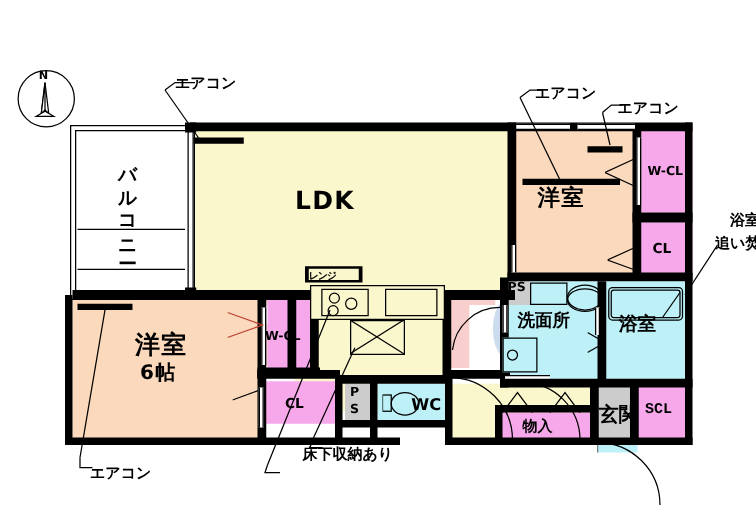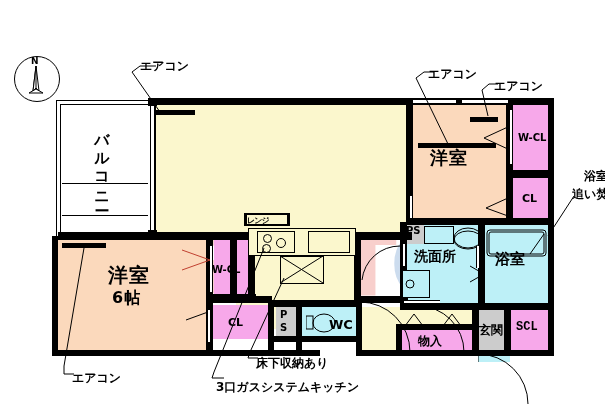--- a/index.html
+++ b/index.html
@@ -250,29 +250,30 @@
   <div class="abs" style="left:476px;top:246px;width:4px;height:22px;background:#fff;border-left:1px solid #000;border-right:1px solid #000;"></div>
   <div class="abs" style="left:404px;top:300px;width:36px;height:4px;background:#fff;border-top:1px solid #000;border-bottom:1px solid #000;"></div>
   <div class="abs" style="left:402px;top:244px;width:4px;height:22px;background:#fff;border-left:1px solid #000;border-right:1px solid #000;"></div>
   <div class="abs" style="left:409px;top:196px;width:4px;height:22px;background:#fff;border-left:1px solid #000;border-right:1px solid #000;"></div>
   <div class="abs" style="left:509px;top:110px;width:4px;height:54px;background:#fff;border-left:1px solid #000;border-right:1px solid #000;"></div>
 
   <div class="abs" style="left:207px;top:310px;width:4px;height:32px;background:#fff;border-left:1px solid #000;border-right:1px solid #000;"></div>
 
   <div class="lbl vert" style="left:92px;top:122px;">バルコニー</div>
 
+  <div class="lbl lbl-ldk" style="left:236px;top:148px;">LDK</div>
 
   <div class="lbl lbl-room" style="left:108px;top:262px;font-size:20px;">洋室</div>
   <div class="lbl lbl-room" style="left:112px;top:288px;font-size:16px;">6帖</div>
 
   <div class="lbl lbl-room" style="left:430px;top:146px;font-size:18px;">洋室</div>
 
   <div class="lbl lbl-sub" style="left:414px;top:248px;font-size:14px;">洗面所</div>
   <div class="lbl lbl-sub" style="left:495px;top:250px;font-size:15px;">浴室</div>
-  <div class="lbl lbl-sm" style="left:479px;top:322px;font-size:12px;">玄関</div>
+  <div class="lbl lbl-sm" style="left:479px;top:322px;font-size:16px;">玄関</div>
   <div class="lbl lbl-sm" style="left:329px;top:317px;font-size:13px;">WC</div>
 
   <div class="lbl lbl-xs" style="left:518px;top:132px;font-size:10px;">W-CL</div>
   <div class="lbl lbl-xs" style="left:522px;top:192px;font-size:11px;">CL</div>
   <div class="lbl lbl-xs" style="left:212px;top:264px;font-size:10px;">W-CL</div>
   <div class="lbl lbl-xs" style="left:228px;top:316px;font-size:11px;">CL</div>
   <div class="lbl lbl-xs" style="left:516px;top:320px;font-size:12px;font-family:Liberation Mono, monospace;">SCL</div>
   <div class="lbl lbl-xs" style="left:418px;top:333px;font-size:12px;">物入</div>
   <div class="lbl lbl-xs" style="left:280px;top:309px;font-size:10px;">P</div>
   <div class="lbl lbl-xs" style="left:280px;top:322px;font-size:10px;">S</div>
@@ -296,27 +297,26 @@
     <polyline points="2,8 9,2 18,2" fill="none" stroke="#000" stroke-width="1"></polyline>
     <line x1="2" y1="8" x2="8" y2="34" stroke="#000" stroke-width="1"></line>
   </svg>
 
   <div class="lbl lbl-note" style="left:72px;top:370px;">エアコン</div>
   <svg style="position:absolute;left:58px;top:248px;" width="30" height="128">
     <line x1="26" y1="0" x2="6" y2="118" stroke="#000" stroke-width="1"></line>
     <polyline points="6,118 6,126 16,126" fill="none" stroke="#000" stroke-width="1"></polyline>
   </svg>
 
-  <div class="lbl lbl-note" style="left:256px;top:355px;">床下収納あり</div>
+  <div class="lbl lbl-note" style="left:242px;top:355px;">床下収納あり</div>
   <svg style="position:absolute;left:240px;top:278px;" width="46" height="84">
     <line x1="44" y1="0" x2="10" y2="74" stroke="#000" stroke-width="1"></line>
     <polyline points="10,74 8,80 18,80" fill="none" stroke="#000" stroke-width="1"></polyline>
   </svg>
 
-  <div class="lbl lbl-note" style="left:216px;top:379px;">3口ガスシステムキッチン</div>
   <svg style="position:absolute;left:200px;top:248px;" width="70" height="134">
     <line x1="64" y1="0" x2="14" y2="124" stroke="#000" stroke-width="1"></line>
     <polyline points="14,124 12,130 24,130" fill="none" stroke="#000" stroke-width="1"></polyline>
   </svg>
 
   <div class="lbl lbl-note" style="left:584px;top:168px;">浴室</div>
   <div class="lbl lbl-note" style="left:572px;top:186px;">追い焚</div>
   <svg style="position:absolute;left:544px;top:192px;" width="36" height="48">
     <line x1="30" y1="4" x2="4" y2="44" stroke="#000" stroke-width="1"></line>
   </svg>

